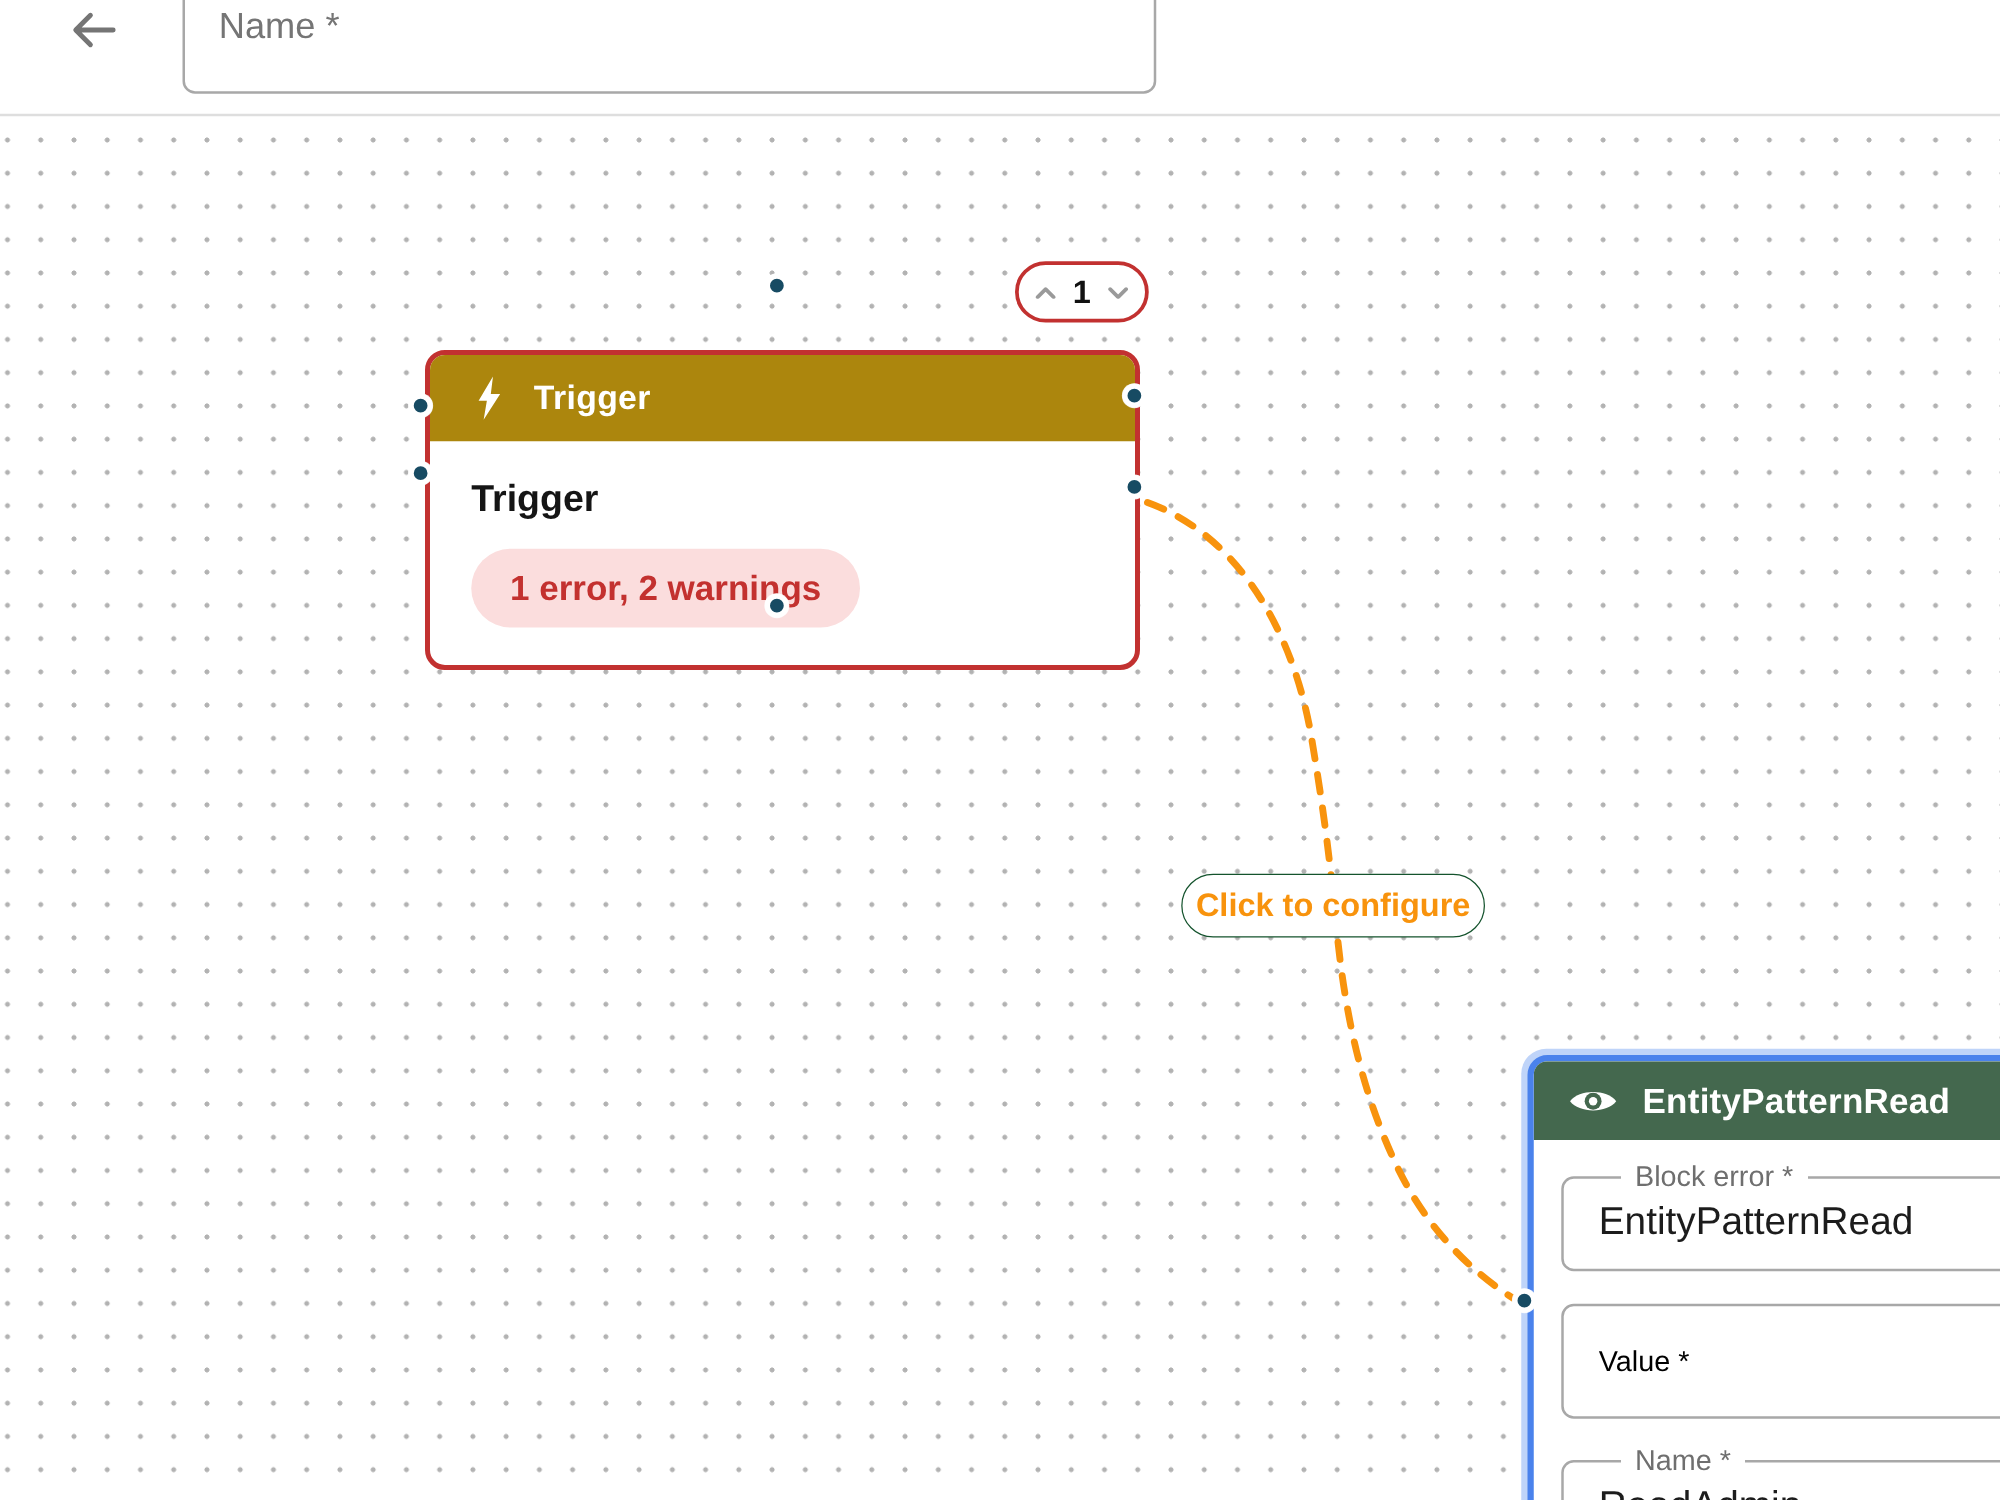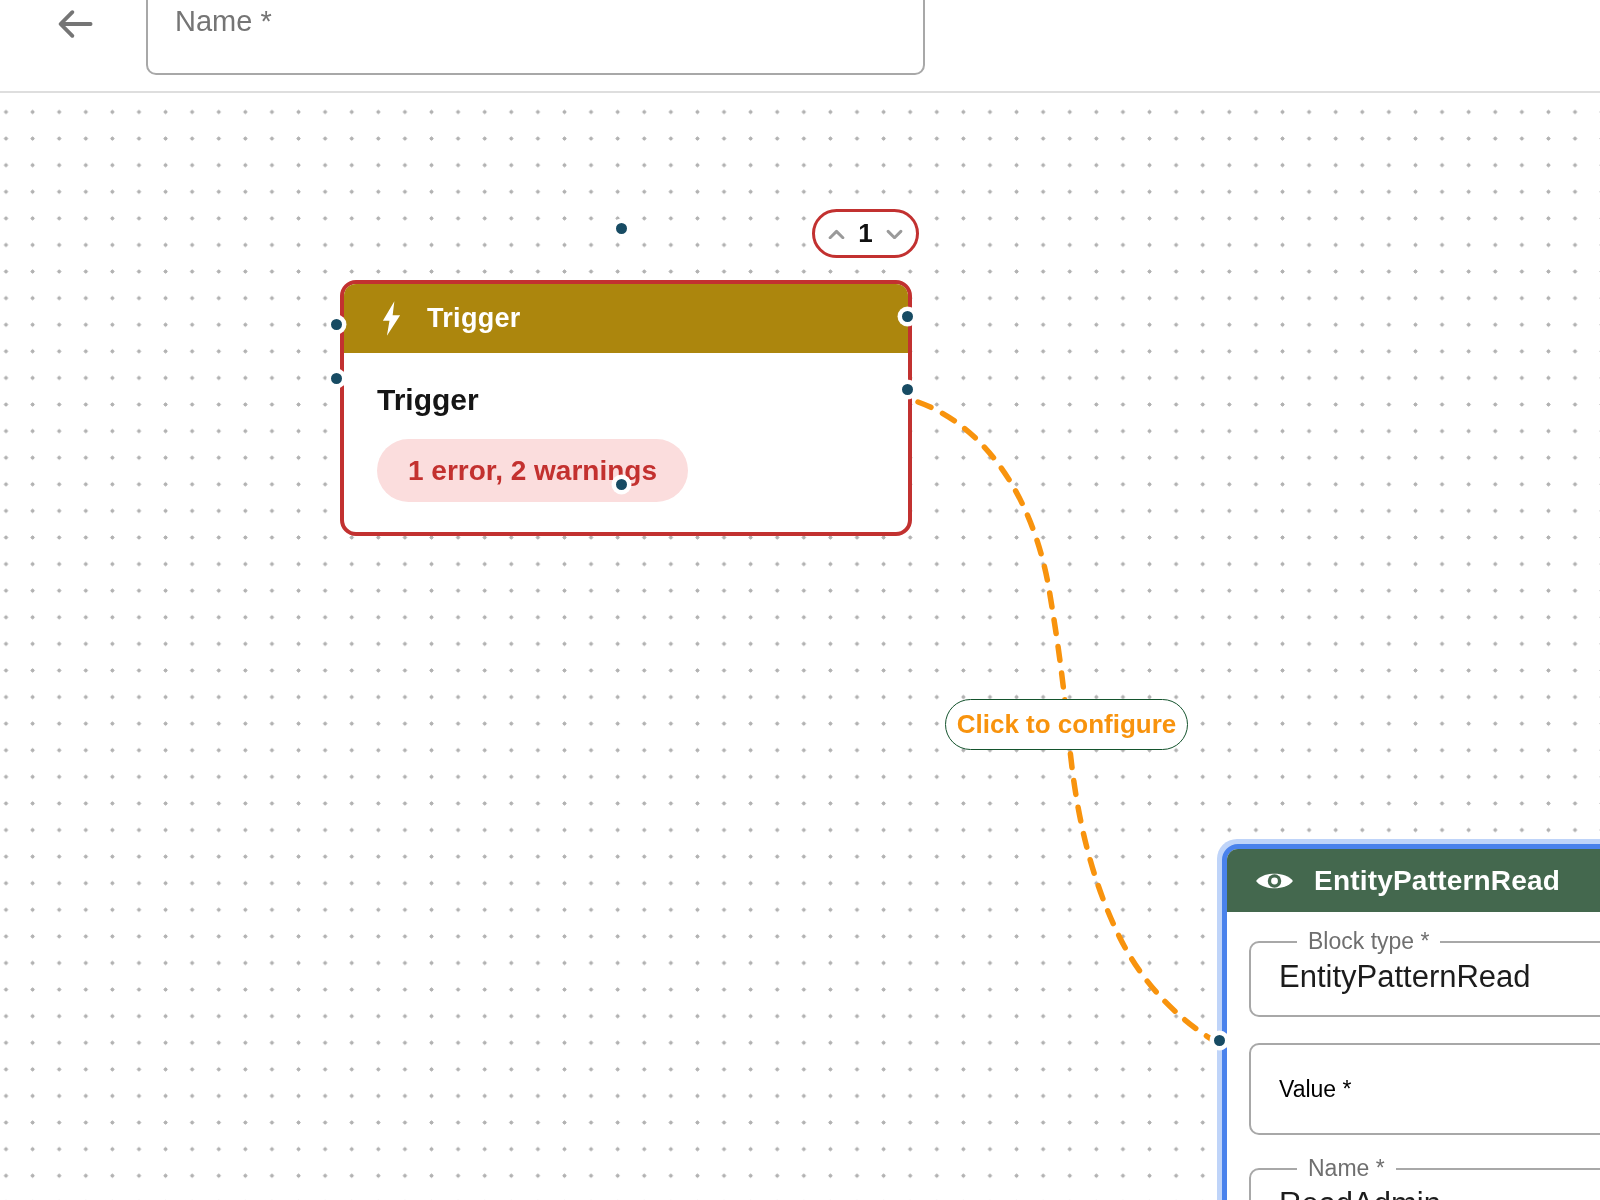--- a/index.html
+++ b/index.html
@@ -118,21 +118,21 @@
     <div class="entity-header">
       <svg width="41" height="26" viewBox="0 0 40 24">
         <path d="M2 12 C9 2.5 31 2.5 38 12 C31 21.5 9 21.5 2 12 Z" fill="#ffffff"></path>
         <circle cx="20" cy="12" r="6.6" fill="#44684e"></circle>
         <circle cx="20" cy="12" r="3.3" fill="#ffffff"></circle>
       </svg>
       <span class="entity-header-title">EntityPatternRead</span>
     </div>
     <div class="entity-body">
       <fieldset class="mat-fieldset">
-        <legend>Block type *</legend>
+        <legend>Block error *</legend>
         <div class="mat-field-value">EntityPatternRead</div>
       </fieldset>
       <div class="value-box">
         <span class="value-box-label">Value *</span>
       </div>
       <fieldset class="mat-fieldset name-fieldset">
         <legend>Name *</legend>
         <div class="mat-field-value">ReadAdmin</div>
       </fieldset>
     </div>

